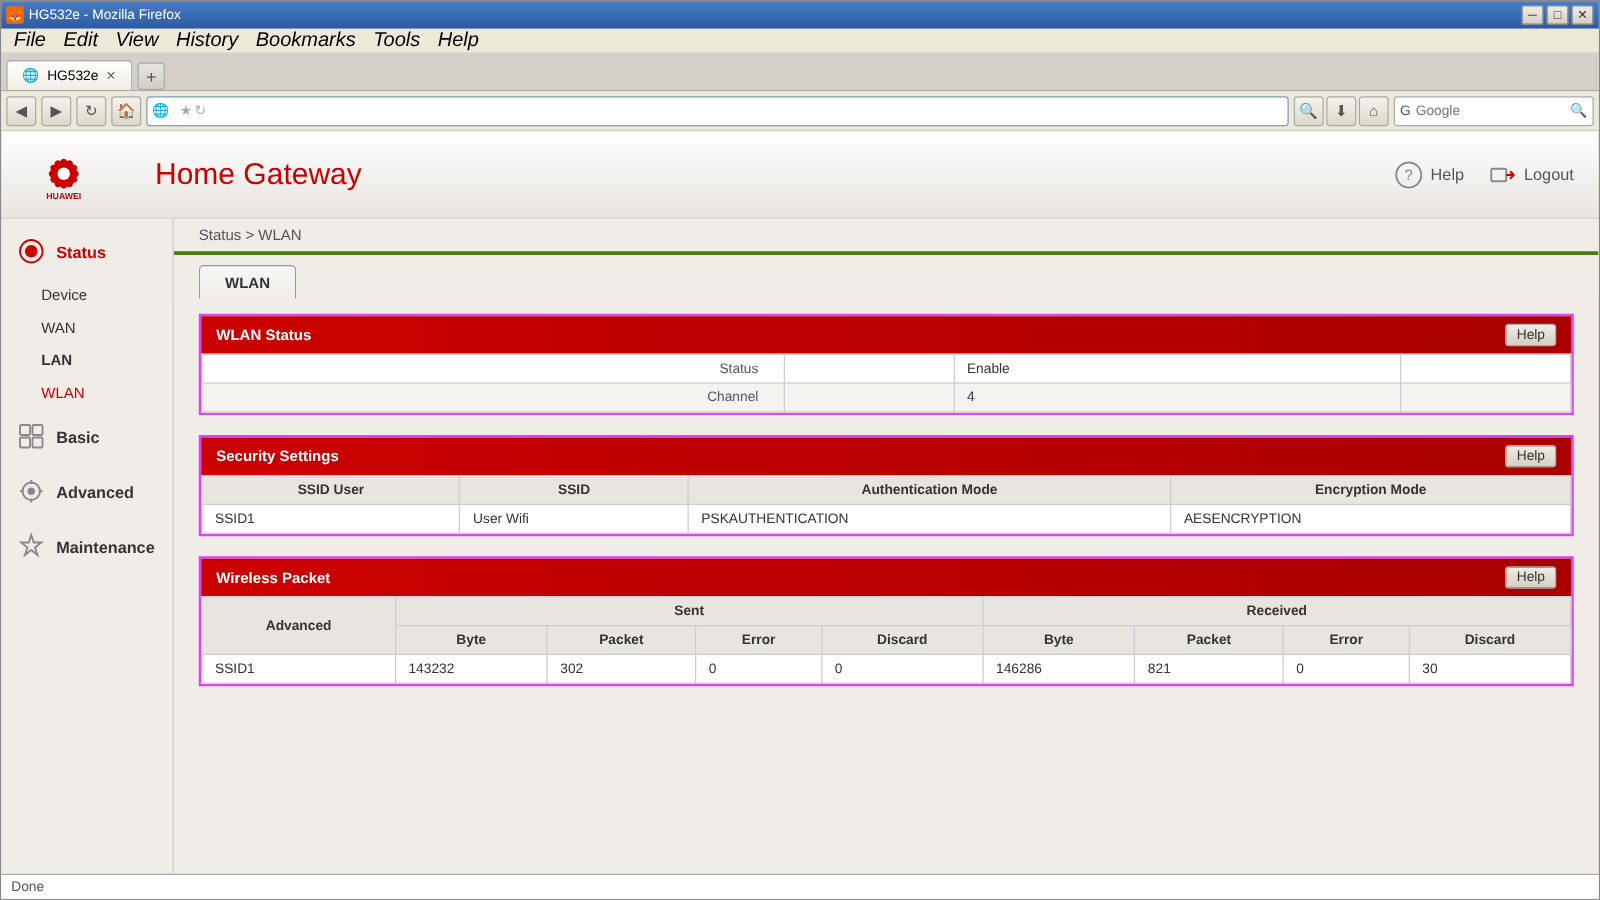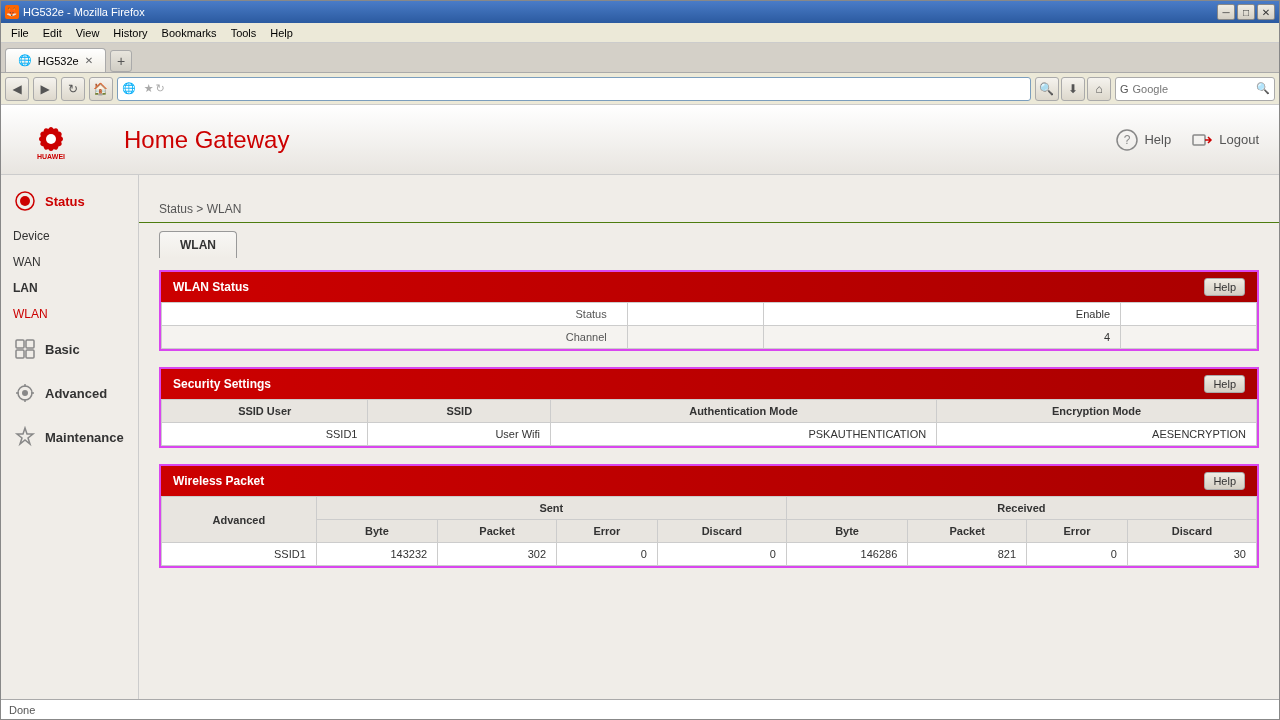--- a/index.html
+++ b/index.html
@@ -8,21 +8,21 @@
     
     .browser-window { width: 1280px; height: 720px; display: flex; flex-direction: column; background: #ece9d8; border: 1px solid #888; }
     .title-bar { background: linear-gradient(to bottom, #4a7cc7, #2b5aa0); height: 22px; display: flex; align-items: center; justify-content: space-between; padding: 0 4px; color: white; font-size: 11px; }
     .title-bar-left { display: flex; align-items: center; gap: 4px; }
     .title-bar-icon { width: 14px; height: 14px; background: #ff6600; border-radius: 2px; display: flex; align-items: center; justify-content: center; font-size: 9px; color: white; font-weight: bold; }
     .title-bar-controls { display: flex; gap: 2px; }
     .title-btn { width: 18px; height: 16px; background: linear-gradient(to bottom, #f0ede4, #d4cfc4); border: 1px solid #888; border-radius: 2px; display: flex; align-items: center; justify-content: center; font-size: 10px; cursor: pointer; color: #333; }
 
     
     .menu-bar { background: #ece9d8; height: 20px; display: flex; align-items: center; padding: 0 4px; border-bottom: 1px solid #ccc; gap: 2px; }
-    .menu-item { padding: 2px 6px; font-size: 11px; color: #000; cursor: pointer; }
+    .menu-item { padding: 2px 6px; font-size: 16px; color: #000; cursor: pointer; font-style: italic; }
 
     
     .tab-bar { background: #d4d0c8; height: 30px; display: flex; align-items: flex-end; padding: 0 4px; border-bottom: 1px solid #aaa; }
     .tab { background: linear-gradient(to bottom, #f5f3ee, #e8e5dd); border: 1px solid #aaa; border-bottom: none; border-radius: 4px 4px 0 0; padding: 4px 12px; font-size: 11px; display: flex; align-items: center; gap: 6px; height: 24px; cursor: pointer; }
     .tab.active { background: linear-gradient(to bottom, #fff, #f0ede4); z-index: 1; }
     .tab-close { font-size: 10px; color: #666; }
     .new-tab { width: 22px; height: 22px; background: linear-gradient(to bottom, #e8e5dd, #d0cdc4); border: 1px solid #aaa; border-radius: 3px; display: flex; align-items: center; justify-content: center; margin-left: 4px; cursor: pointer; font-size: 14px; color: #555; }
 
     
     .nav-bar { background: #ece9d8; height: 32px; display: flex; align-items: center; padding: 2px 4px; gap: 4px; border-bottom: 1px solid #ccc; }
@@ -44,38 +44,38 @@
 
     
     .page-header { background: linear-gradient(to bottom, #ffffff, #e8e5e0); border-bottom: 1px solid #ccc; padding: 12px 20px; display: flex; align-items: center; justify-content: space-between; height: 70px; }
     .header-logo { display: flex; align-items: center; gap: 10px; }
     .huawei-logo { width: 60px; height: 45px; position: relative; }
     .page-title { font-size: 22px; color: #cc0000; font-weight: normal; margin-left: 33px; }
     .header-actions { display: flex; align-items: center; gap: 20px; }
     .header-btn { display: flex; align-items: center; gap: 6px; font-size: 13px; color: #555; cursor: pointer; }
 
     
-    .breadcrumb { padding: 6px 20px; font-size: 12px; color: #555; background: #f0ede8; border-bottom: 1px solid #4d7c0f; margin-top: 21px; }
+    .breadcrumb { padding: 6px 20px; font-size: 12px; color: #555; background: #f0ede8; border-bottom: 3px solid #4d7c0f; }
 
     
     .tab-nav { padding: 8px 20px 0; background: #f0ede8; }
     .tab-nav-item { display: inline-block; padding: 6px 20px; background: linear-gradient(to bottom, #e0ddd8, #d0ccc6); border: 1px solid #aaa; border-bottom: none; border-radius: 4px 4px 0 0; font-size: 12px; color: #333; cursor: pointer; }
     .tab-nav-item.active { background: linear-gradient(to bottom, #f8f7f5, #f0ede8); font-weight: bold; border-color: #999; }
 
     
     .section-content { padding: 12px 20px; }
 
     
     .table-section { margin-bottom: 16px; border: 2px solid #d946ef; }
     .table-header { background: linear-gradient(to right, #cc0000, #aa0000); color: white; padding: 6px 12px; font-size: 12px; font-weight: bold; display: flex; align-items: center; justify-content: space-between; }
     .help-btn { background: linear-gradient(to bottom, #f0ede4, #d4cfc4); color: #333; border: 1px solid #aaa; border-radius: 3px; padding: 2px 8px; font-size: 11px; cursor: pointer; }
 
     table { width: 100%; border-collapse: collapse; background: white; }
     table th { background: #e8e5e0; padding: 5px 10px; text-align: center; font-size: 11px; font-weight: bold; color: #333; border: 1px solid #ccc; }
-    table td { padding: 5px 10px; text-align: right; font-size: 11px; color: #333; border: 1px solid #ccc; }
+    table td { padding: 5px 10px; text-align: left; font-size: 11px; color: #333; border: 1px solid #ccc; }
     table tr:nth-child(even) { background: #f5f3f0; }
 
     .label-cell { text-align: right; padding-right: 20px; color: #555; }
 
     
     .footer { background: #f0ede8; border-top: 1px solid #ccc; padding: 6px; text-align: center; font-size: 11px; color: #555; }
 
     
     .status-bar { height: 20px; background: #ffffff; border-top: 1px solid #aaa; display: flex; align-items: center; padding: 0 8px; font-size: 11px; color: #555; justify-content: space-between; }
   </style>
@@ -184,21 +184,21 @@
         <div class="sidebar-item active">
           <div class="sidebar-icon">
             <svg width="22" height="22" viewBox="0 0 22 22">
               <circle cx="11" cy="11" r="9" fill="none" stroke="#cc0000" stroke-width="1.5"></circle>
               <circle cx="11" cy="11" r="5" fill="#cc0000"></circle>
             </svg>
           </div>
           <span style="color:#cc0000; font-weight:bold;">Status</span>
         </div>
 
-        <div style="">
+        <div style="padding-left: 20px;">
           <div class="sidebar-item" style="padding: 6px 12px; font-size:12px; font-weight:normal;">
             <span>Device</span>
           </div>
           <div class="sidebar-item" style="padding: 6px 12px; font-size:12px; font-weight:normal;">
             <span>WAN</span>
           </div>
           <div class="sidebar-item" style="padding: 6px 12px; font-size:12px; font-weight:bold;">
             <span>LAN</span>
           </div>
           <div class="sidebar-item" style="padding: 6px 12px; font-size:12px; font-weight:normal; color:#cc0000;">

